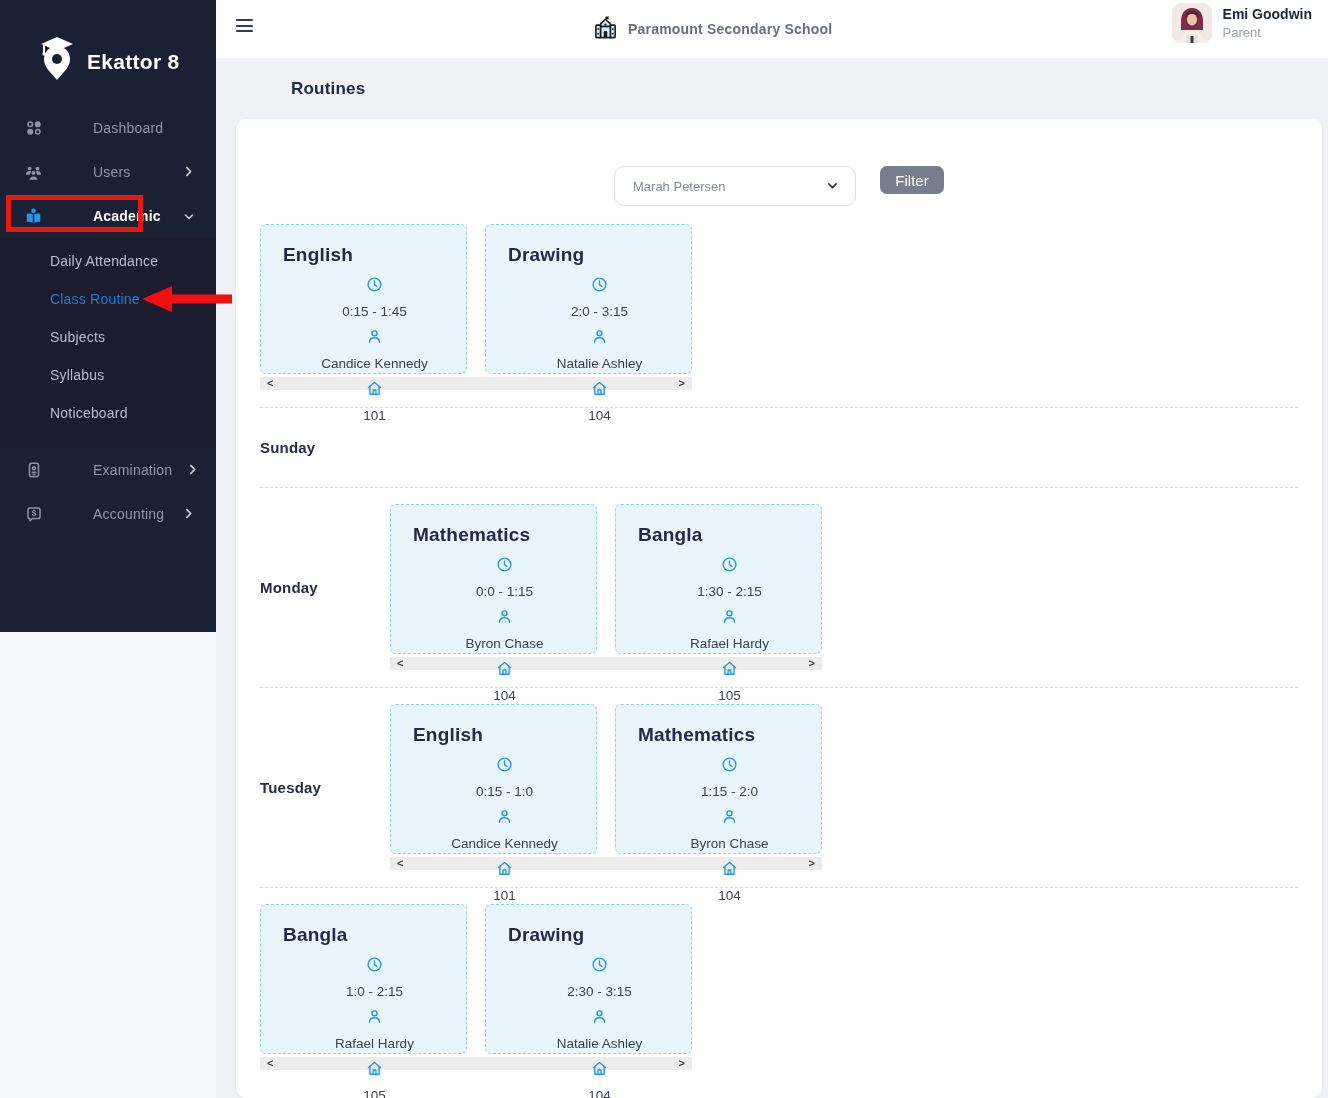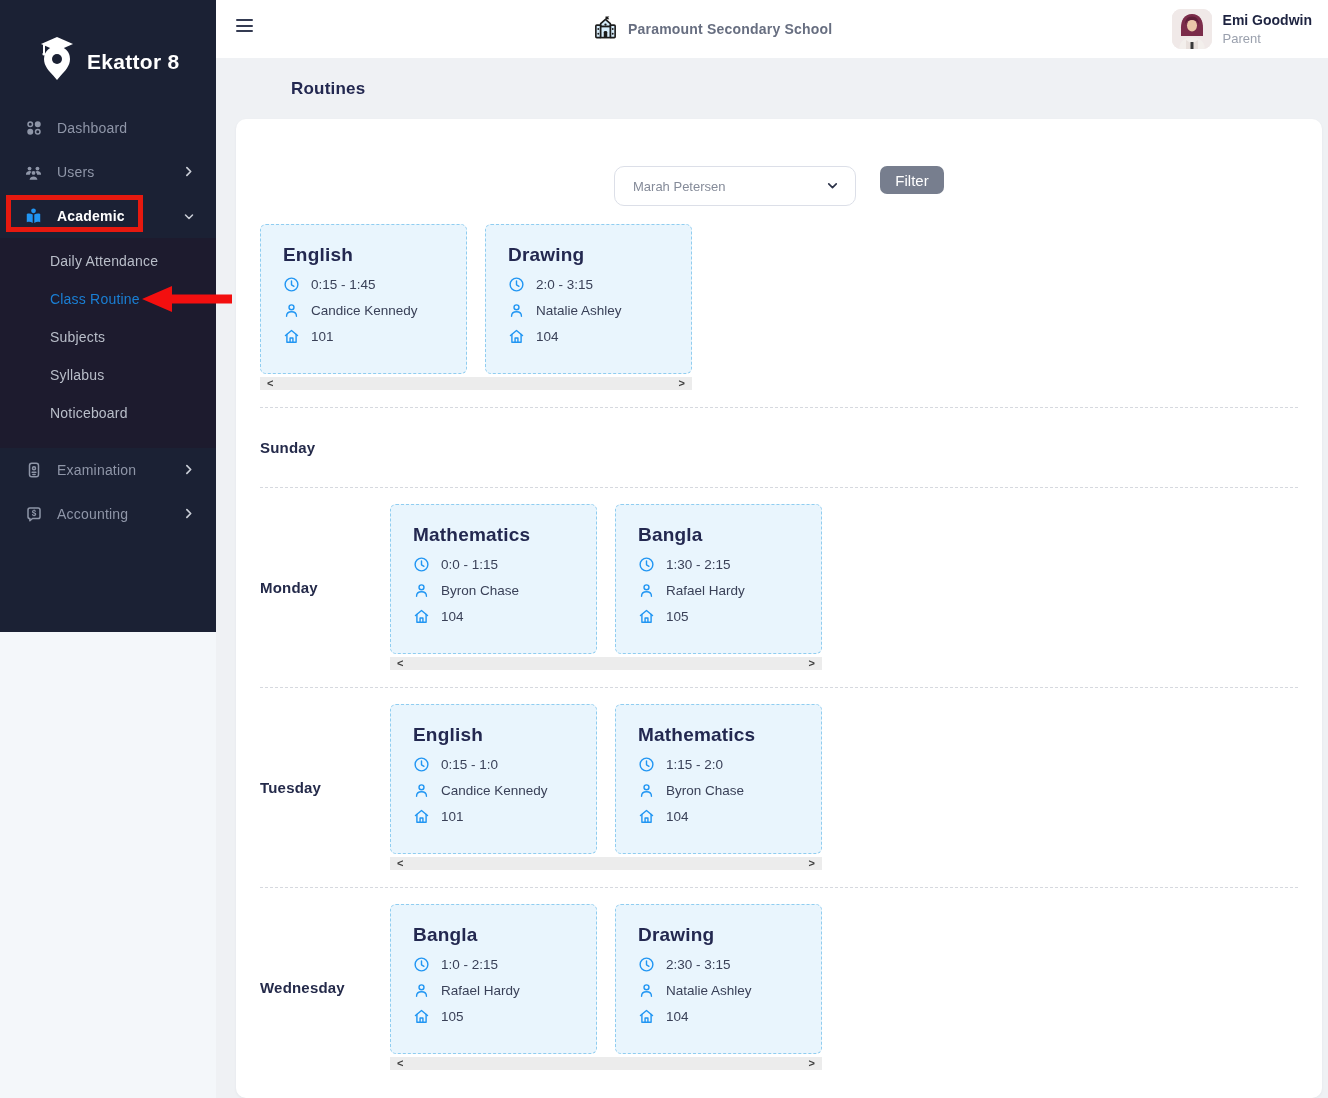--- a/index.html
+++ b/index.html
@@ -9,56 +9,56 @@
     font-family:"Liberation Sans", sans-serif;
     background:#eff1f4;
   }
   
   .sidebar { position:absolute; left:0; top:0; width:216px; height:632px; background:#1b2134; z-index:3; }
   .below-sidebar { position:absolute; left:0; top:632px; width:216px; height:466px; background:#f4f7fa; }
   .logo-row { display:flex; align-items:center; gap:11px; padding:36px 10px 18px 38px; }
   .logo-text { color:#ffffff; font-size:21px; font-weight:bold; letter-spacing:.3px; }
   .nav-item { height:44px; display:flex; align-items:center; gap:14px; padding:0 20px 0 24px; font-size:14px; color:#8f96a8; cursor:pointer; }
   .nav-icon { width:19px; height:19px; display:flex; align-items:center; justify-content:center; color:#8f96a8; flex:0 0 auto; }
-  .nav-label { flex:1; letter-spacing:.2px; }
+  .nav-label { flex:1; letter-spacing:.2px;margin-left:36px; }
   .nav-chevron { width:14px; height:14px; color:#c9cdd6; display:flex; }
   .nav-item.academic .nav-label { color:#ffffff; font-weight:bold; }
   .nav-item.academic .nav-icon { color:#2196f3; }
   .submenu { background:#1d1b2e; padding:4px 0 16px 0; }
   .submenu-item { height:38px; display:flex; align-items:center; padding-left:50px; font-size:14px; color:#b9bec9; cursor:pointer; letter-spacing:.2px; }
   .submenu-item.active { color:#1a7fd4; }
   
   .red-box { position:absolute; left:6px; top:195px; width:137px; height:37px; border:5px solid #e6190f; z-index:20; pointer-events:none; }
   .red-arrow { position:absolute; left:142px; top:285px; width:90px; height:28px; z-index:20; pointer-events:none; }
   
   .header { position:absolute; left:216px; top:0; width:1112px; height:58px; background:#ffffff; z-index:2; }
   .hamburger { position:absolute; left:20px; top:19px; width:17px; cursor:pointer; }
   .hamburger span { display:block; height:2px; background:#343b52; margin-bottom:3.5px; border-radius:1px; }
   .school { position:absolute; left:376px; top:0; height:58px; display:flex; align-items:center; gap:9px; }
   .school-name { font-size:14px; font-weight:bold; color:#676e80; letter-spacing:.2px; }
-  .user { position:absolute; right:16px; top:9px; display:flex; gap:11px; cursor:pointer; }
+  .user { position:absolute; right:16px; top:3px; display:flex; gap:11px; cursor:pointer; }
   .avatar { width:40px; height:40px; border-radius:9px; overflow:hidden; background:#f0e9e8; }
   .user-name { font-size:14px; font-weight:bold; color:#1d2340; margin-top:3px; }
   .user-role { font-size:13px; color:#9aa0ad; margin-top:3px; }
   
   .page-title { position:absolute; left:253px; top:58px; height:61px; display:flex; align-items:center; font-size:17px; font-weight:bold; color:#232850; letter-spacing:.2px; z-index:1;margin-left:38px; }
   .panel { position:absolute; left:236px; top:119px; width:1086px; height:979px; background:#ffffff; border-radius:10px; box-shadow:0 1px 3px rgba(20,30,60,.05); z-index:1; }
   .filter-row { display:flex; justify-content:center; align-items:flex-start; gap:24px; padding-top:47px; }
   .select { width:242px; height:40px; border:1px solid #dcdfe8; border-radius:10px; background:#fff; display:flex; align-items:center; justify-content:space-between; padding:0 14px 0 18px; font-size:13px; color:#858b99; cursor:pointer; }
   .select-chevron { width:16px; height:16px; color:#2b3248; display:flex; }
   .filter-btn { width:64px; height:28px; background:#777e8e; color:#ffffff; border:none; border-radius:7px; font-size:15px; cursor:pointer; font-family:inherit; }
   
   .days { margin-top:18px; padding:0 24px; }
   .day-row { display:flex; }
   .day-label { width:130px; display:flex; align-items:center; font-size:15px; font-weight:bold; color:#242a4a; letter-spacing:.2px; }
   .day-row.day-empty { height:46px; }
   .cards { display:flex; gap:18px; }
   .class-card { width:207px; height:150px; background:#e9f5fd; border:1px dashed #90cdf0; border-radius:6px; padding:19px 0 0 22px; }
   .card-title { font-size:19px; font-weight:bold; color:#232850; letter-spacing:.2px; margin-bottom:10px; }
-  .card-row { display:flex; align-items:center; gap:11px; margin-top:9px; font-size:13.5px; color:#3a4158; }
+  .card-row { display:flex; align-items:center; gap:11px; margin-top:9px; font-size:13.5px; color:#3a4158;flex-direction:column; }
   .card-icon { width:17px; height:17px; color:#2196f3; display:flex; flex:0 0 auto; }
   .hscroll { margin-top:3px; width:432px; height:13px; background:#ececec; display:flex; align-items:center; justify-content:space-between; padding:0 7px; }
   .hs-btn { font-size:11px; font-weight:bold; color:#3f3f3f; line-height:1; cursor:pointer; }
   .separator { border:none; border-top:1px dashed #d6d9df; margin:17px 0 16px 0; }
 </style>
 </head>
 <body>
 
 <div class="sidebar">
   <div class="logo-row">
@@ -444,21 +444,20 @@
         </div>
         <div class="hscroll">
           <span class="hs-btn">&lt;</span>
           <span class="hs-btn">&gt;</span>
         </div>
       </div>
     </div>
     <div class="separator"></div>
 
     <div class="day-row">
-      <div class="day-label">Wednesday</div>
       <div>
         <div class="cards">
           <div class="class-card">
             <div class="card-title">Bangla</div>
             <div class="card-row">
                 <span class="card-icon">
                   <svg width="17" height="17" viewBox="0 0 24 24" fill="none" stroke="currentColor" stroke-width="2" stroke-linecap="round" stroke-linejoin="round">
                     <circle cx="12" cy="12" r="9"></circle>
                     <polyline points="12 7 12 12.5 15.5 14.5"></polyline>
                   </svg>

